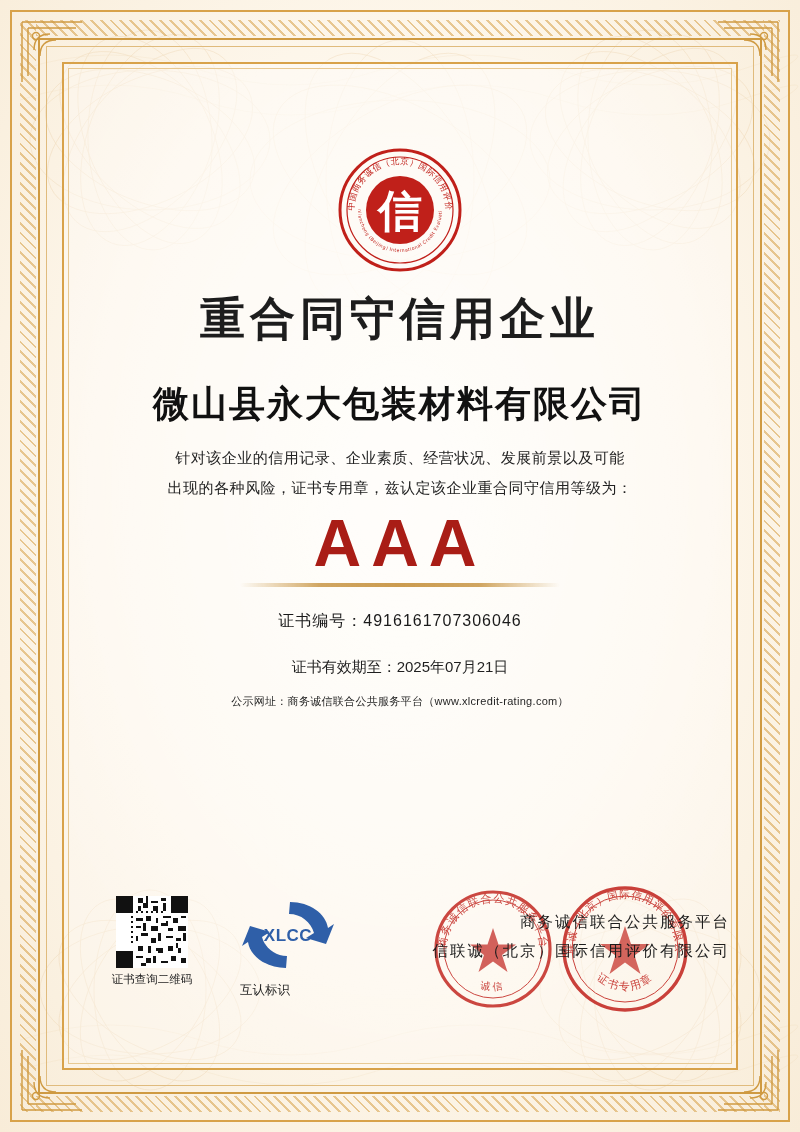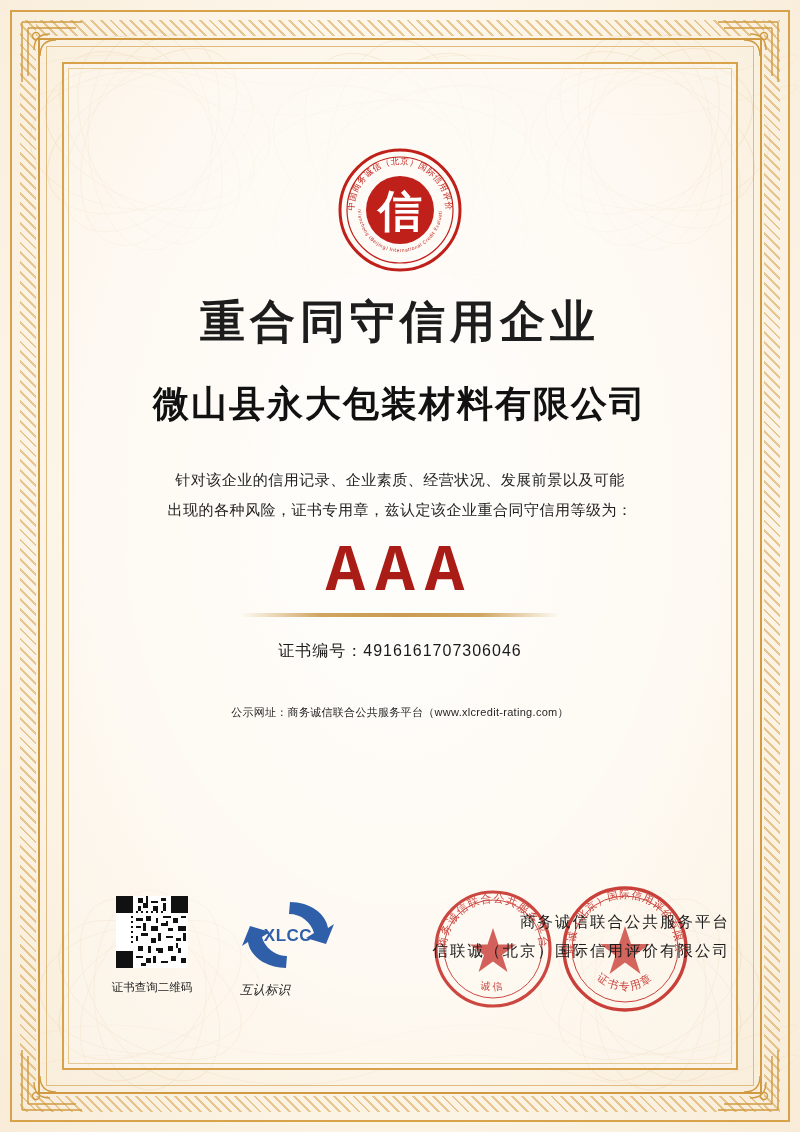--- a/index.html
+++ b/index.html
@@ -109,21 +109,21 @@
 
   .seal-logo {
     width: 128px;
     height: 128px;
     margin-top: 58px;
     position: relative;
   }
 
   .main-title {
     margin-top: 24px;
-    font-family: Liberation Serif, serif;
+    font-family: Liberation Mono, monospace;
     font-weight: bold;
     font-size: 45px;
     letter-spacing: 5px;
     color: #1d1d1d;
     line-height: 1.1;
   }
 
   .company-name {
     margin-top: 32px;
     font-family: Liberation Sans, sans-serif;
@@ -134,32 +134,32 @@
   }
 
   .credit-code {
     margin-top: 26px;
     font-size: 14.5px;
     color: #2a2a2a;
     letter-spacing: 0.5px;
   }
 
   .statement {
-    margin-top: 36px;
+    margin-top: 14px;
     width: 520px;
     font-size: 15px;
     line-height: 2;
     color: #222222;
     text-align: center;
     letter-spacing: 0.5px;
   }
 
   .grade {
-    margin-top: 12px;
-    font-family: Liberation Mono, monospace;
+    margin-top: 4px;
+    font-family: Liberation Sans, sans-serif;
     font-weight: bold;
     font-size: 66px;
     letter-spacing: 10px;
     color: #a91d16;
     line-height: 1.1;
   }
 
   .grade-rule {
     margin-top: 4px;
     width: 320px;
@@ -212,39 +212,38 @@
     top: 0;
     width: 92px;
     text-align: center;
   }
   .qr-code {
     width: 72px;
     height: 72px;
     margin: 0 auto;
   }
   .qr-caption {
-    margin-top: 8px;
+    margin-top: 0;
     font-size: 11.5px;
     color: #232323;
     white-space: nowrap;
   }
 
   .xlcc-block {
     position: absolute;
     left: 160px;
     top: 2px;
     width: 116px;
   }
   .xlcc-mark { width: 96px; height: 74px; margin: 0 auto; }
   .xlcc-caption {
     margin-top: 6px;
     font-size: 12.5px;
     color: #1f1f1f;
     white-space: nowrap;
-    font-style: italic;
   }
 
   .sign-block {
     position: absolute;
     right: 0;
     top: 12px;
     width: 330px;
     text-align: right;
   }
   .sign-line {
@@ -444,20 +443,21 @@
       <div>针对该企业的信用记录、企业素质、经营状况、发展前景以及可能</div>
       <div>出现的各种风险，证书专用章，兹认定该企业重合同守信用等级为：</div>
     </div>
 
     <div class="grade">AAA</div>
     <div class="grade-rule"></div>
 
     <div class="cert-number">证书编号：4916161707306046</div>
 
     <div class="date-row">
+      <span>证书有效期至：2025年07月21日</span>
     </div>
 
     <div class="info-line">公示网址：商务诚信联合公共服务平台（www.xlcredit-rating.com）</div>
   </div>
 
   <div class="footer">
 
     <div class="qr-block">
       <svg class="qr-code" viewBox="0 0 29 29" shape-rendering="crispEdges" aria-hidden="true">
         <rect width="29" height="29" fill="#ffffff"></rect>

